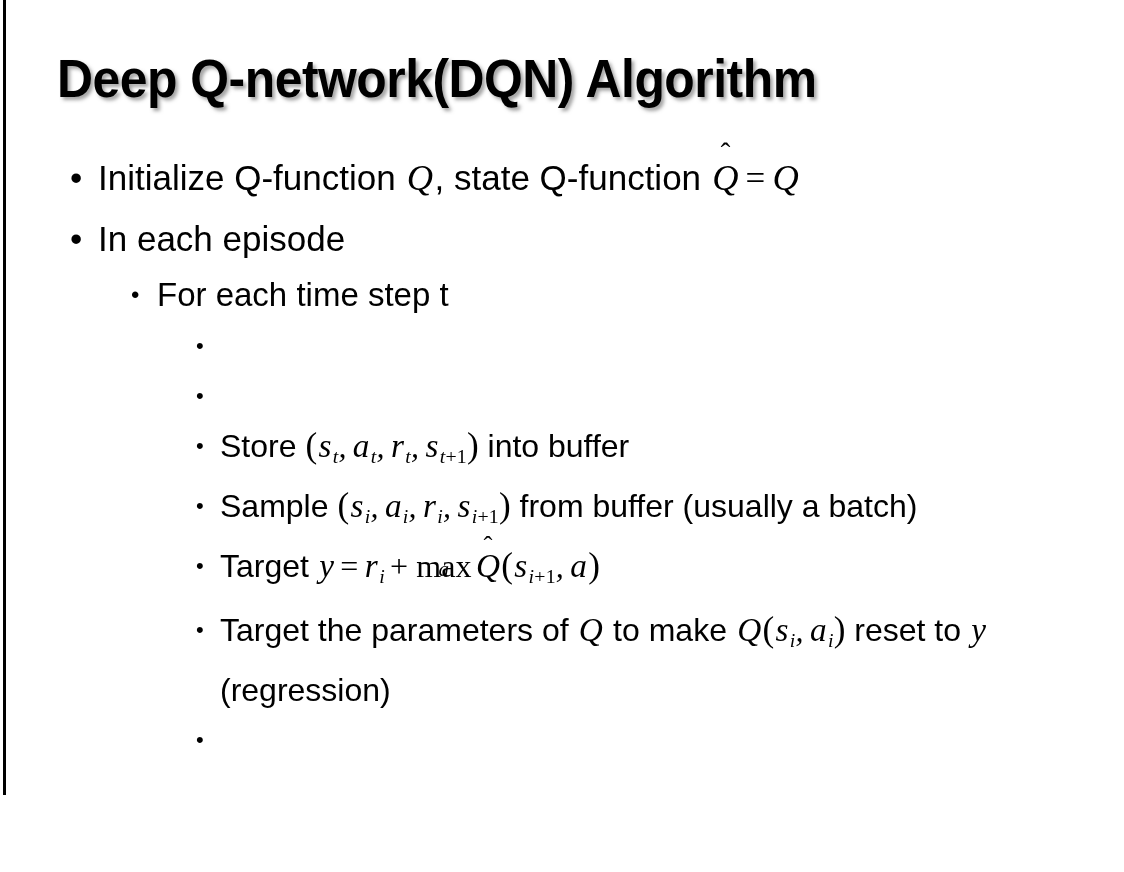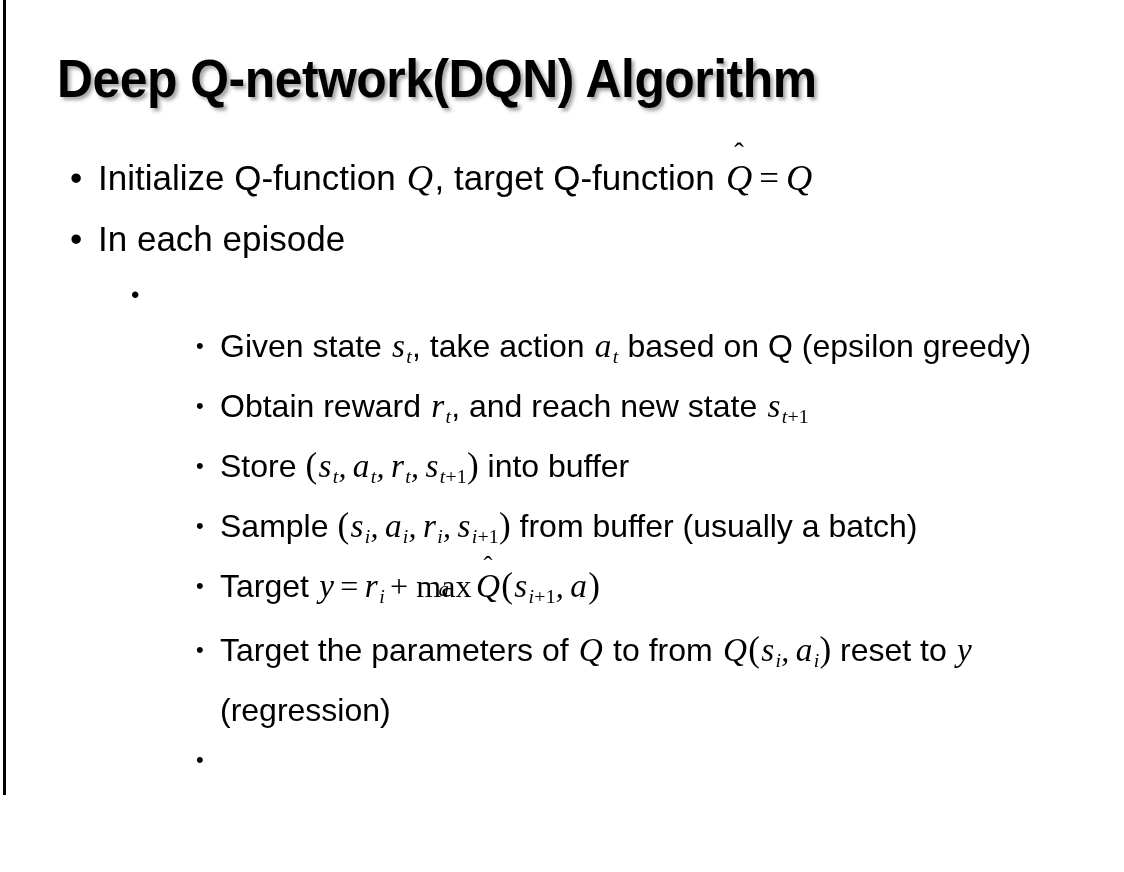--- a/index.html
+++ b/index.html
@@ -188,60 +188,59 @@
 <div id="slide">
 
   <div id="left-rule"></div>
 
   <div id="slide-title">Deep Q-network(DQN) Algorithm</div>
 
   <div id="body-list">
 
     <div class="bullet-row lvl1">
       <span class="dot">•</span>
-      <span class="txt"><span>Initialize Q-function </span><span class="mi">Q</span><span>, target Q-function </span><span class="hatted"><span class="hat">̂</span><span>Q</span></span><span class="mo">=</span><span class="mi">Q</span></span>
+      <span class="txt"><span>Initialize Q-function </span><span class="mi">Q</span><span>, state Q-function </span><span class="hatted"><span class="hat">̂</span><span>Q</span></span><span class="mo">=</span><span class="mi">Q</span></span>
     </div>
 
     <div class="bullet-row lvl1">
       <span class="dot">•</span>
       <span class="txt">In each episode</span>
     </div>
 
     <div class="bullet-row lvl2">
       <span class="dot">•</span>
-    </div>
-
-    <div class="bullet-row lvl3">
-      <span class="dot">•</span>
-      <span class="txt"><span>Given state </span><span class="mi">s</span><span class="sub">t</span><span>, take action </span><span class="mi">a</span><span class="sub">t</span><span> based on Q (epsilon greedy)</span></span>
-    </div>
-
-    <div class="bullet-row lvl3">
-      <span class="dot">•</span>
-      <span class="txt"><span>Obtain reward </span><span class="mi">r</span><span class="sub">t</span><span>, and reach new state </span><span class="mi">s</span><span class="sub"><span>t</span><span class="up">+1</span></span></span>
+      <span class="txt">For each time step t</span>
+    </div>
+
+    <div class="bullet-row lvl3">
+      <span class="dot">•</span>
+    </div>
+
+    <div class="bullet-row lvl3">
+      <span class="dot">•</span>
     </div>
 
     <div class="bullet-row lvl3">
       <span class="dot">•</span>
       <span class="txt"><span>Store </span><span class="mp">(</span><span class="mi">s</span><span class="sub">t</span><span class="mcomma">,</span><span class="mi">a</span><span class="sub">t</span><span class="mcomma">,</span><span class="mi">r</span><span class="sub">t</span><span class="mcomma">,</span><span class="mi">s</span><span class="sub"><span>t</span><span class="up">+1</span></span><span class="mp">)</span><span> into buffer</span></span>
     </div>
 
     <div class="bullet-row lvl3">
       <span class="dot">•</span>
       <span class="txt"><span>Sample </span><span class="mp">(</span><span class="mi">s</span><span class="sub">i</span><span class="mcomma">,</span><span class="mi">a</span><span class="sub">i</span><span class="mcomma">,</span><span class="mi">r</span><span class="sub">i</span><span class="mcomma">,</span><span class="mi">s</span><span class="sub"><span>i</span><span class="up">+1</span></span><span class="mp">)</span><span> from buffer (usually a batch)</span></span>
     </div>
 
     <div class="bullet-row lvl3 has-limit">
       <span class="dot">•</span>
       <span class="txt"><span>Target </span><span class="mi">y</span><span class="mo">=</span><span class="mi">r</span><span class="sub">i</span><span class="mo">+</span><span class="bigop"><span class="op">max</span><span class="lim">a</span></span><span class="hatted"><span class="hat">̂</span><span>Q</span></span><span class="mp">(</span><span class="mi">s</span><span class="sub"><span>i</span><span class="up">+1</span></span><span class="mcomma">,</span><span class="mi">a</span><span class="mp">)</span></span>
     </div>
 
     <div class="bullet-row lvl3">
       <span class="dot">•</span>
-      <span class="txt"><span>Target the parameters of </span><span class="mi">Q</span><span> to from </span><span class="mi">Q</span><span class="mp">(</span><span class="mi">s</span><span class="sub">i</span><span class="mcomma">,</span><span class="mi">a</span><span class="sub">i</span><span class="mp">)</span><span> reset to </span><span class="mi">y</span><span> (regression)</span></span>
+      <span class="txt"><span>Target the parameters of </span><span class="mi">Q</span><span> to make </span><span class="mi">Q</span><span class="mp">(</span><span class="mi">s</span><span class="sub">i</span><span class="mcomma">,</span><span class="mi">a</span><span class="sub">i</span><span class="mp">)</span><span> reset to </span><span class="mi">y</span><span> (regression)</span></span>
     </div>
 
     <div class="bullet-row lvl3">
       <span class="dot">•</span>
     </div>
 
   </div>
 </div>
 
 </body></html>

